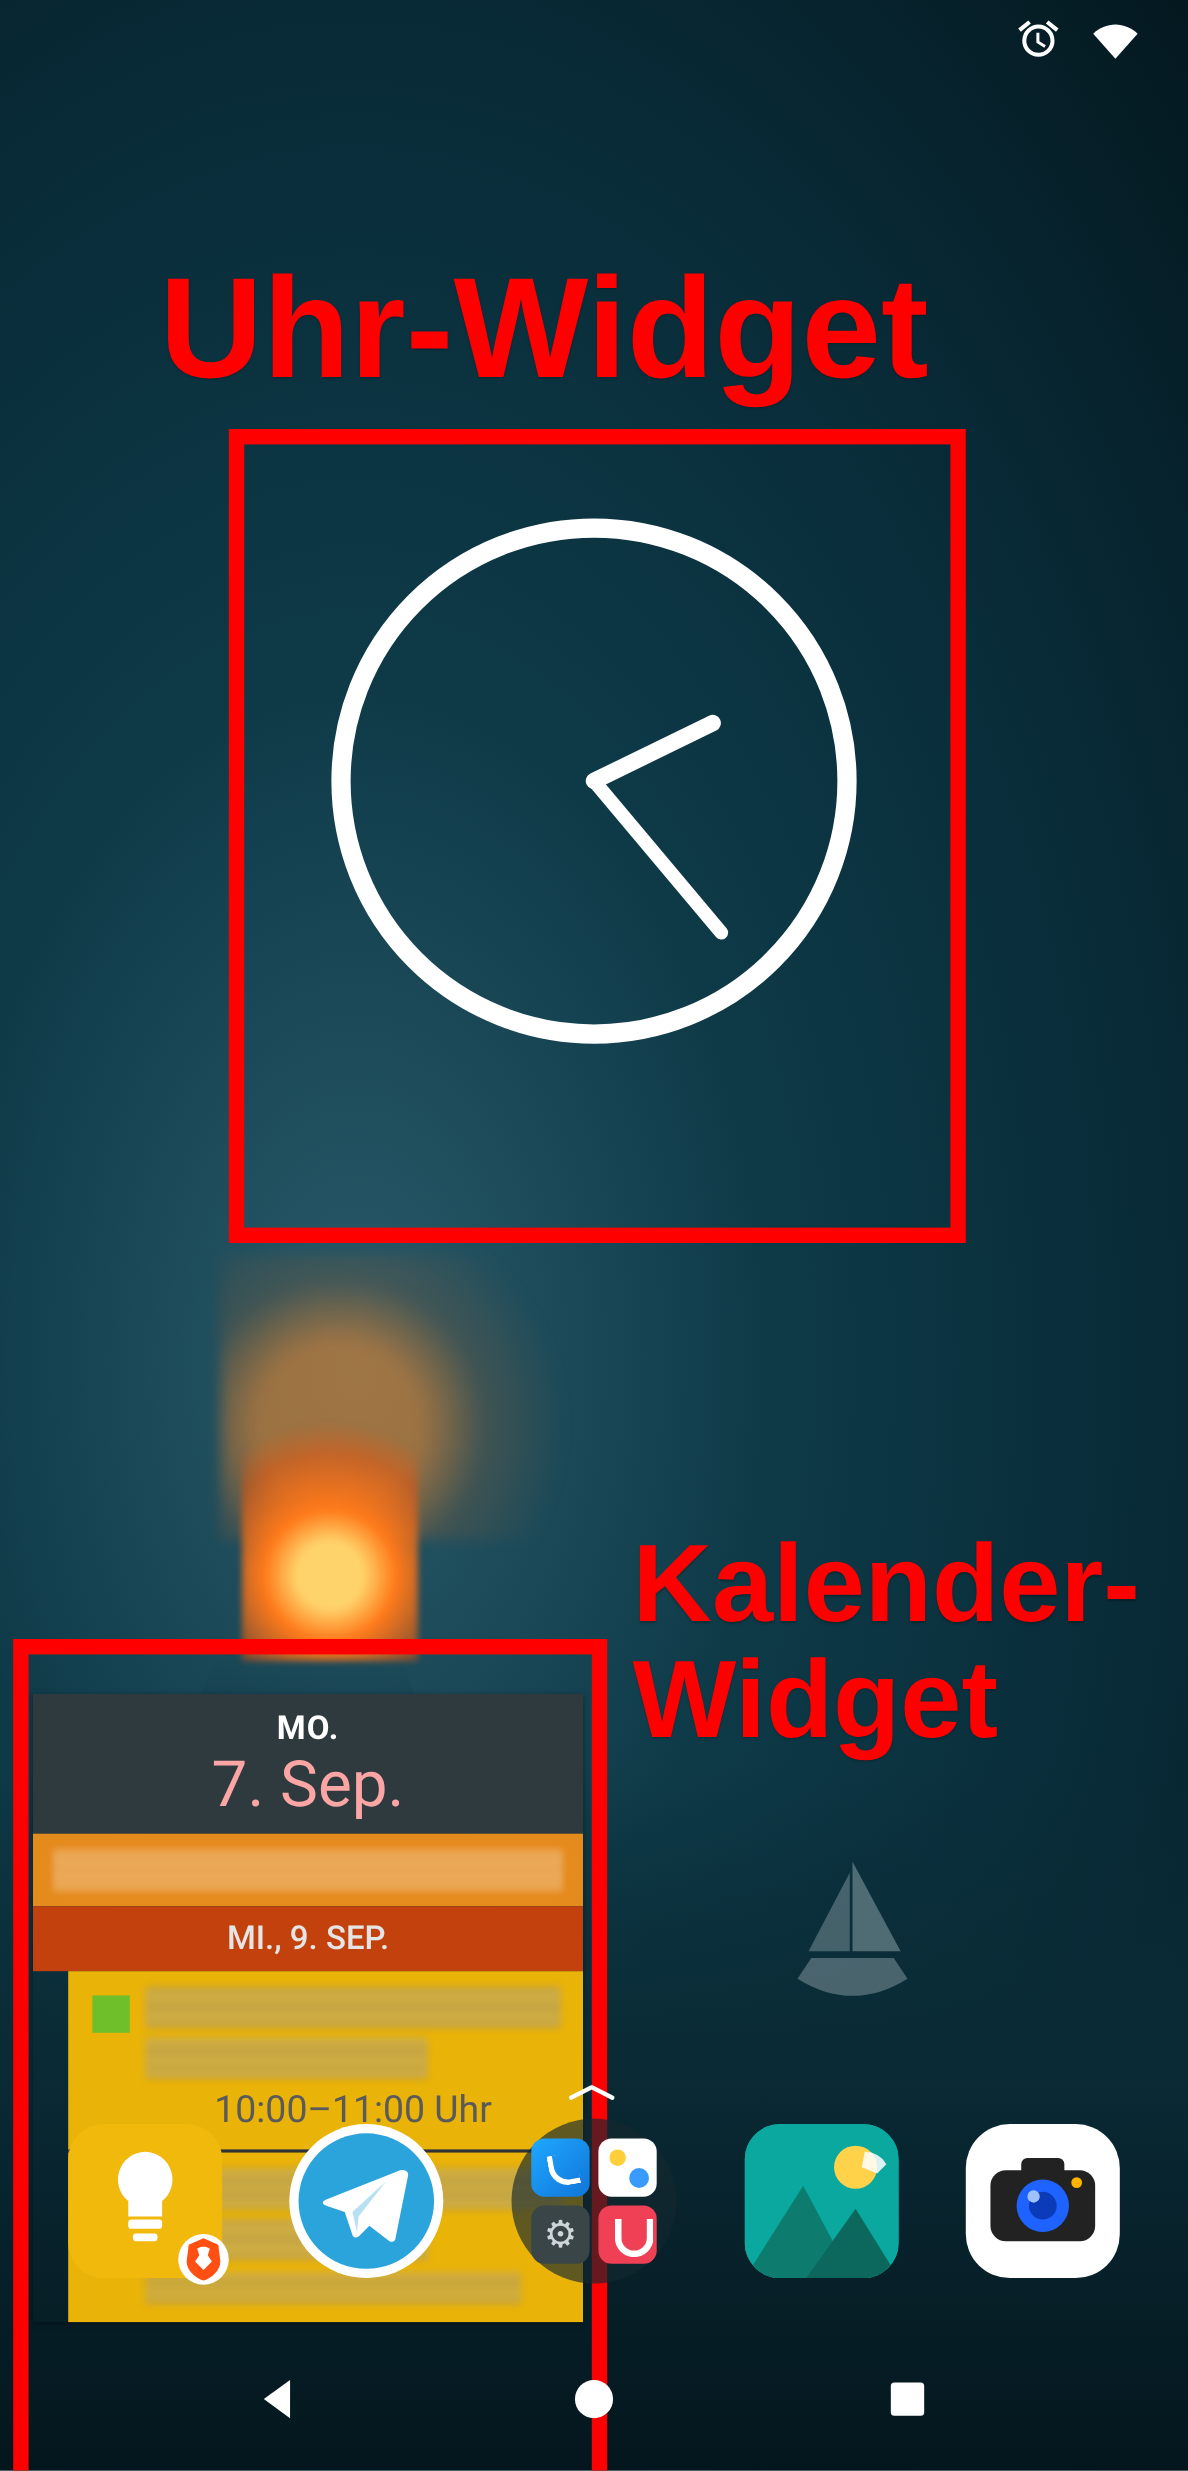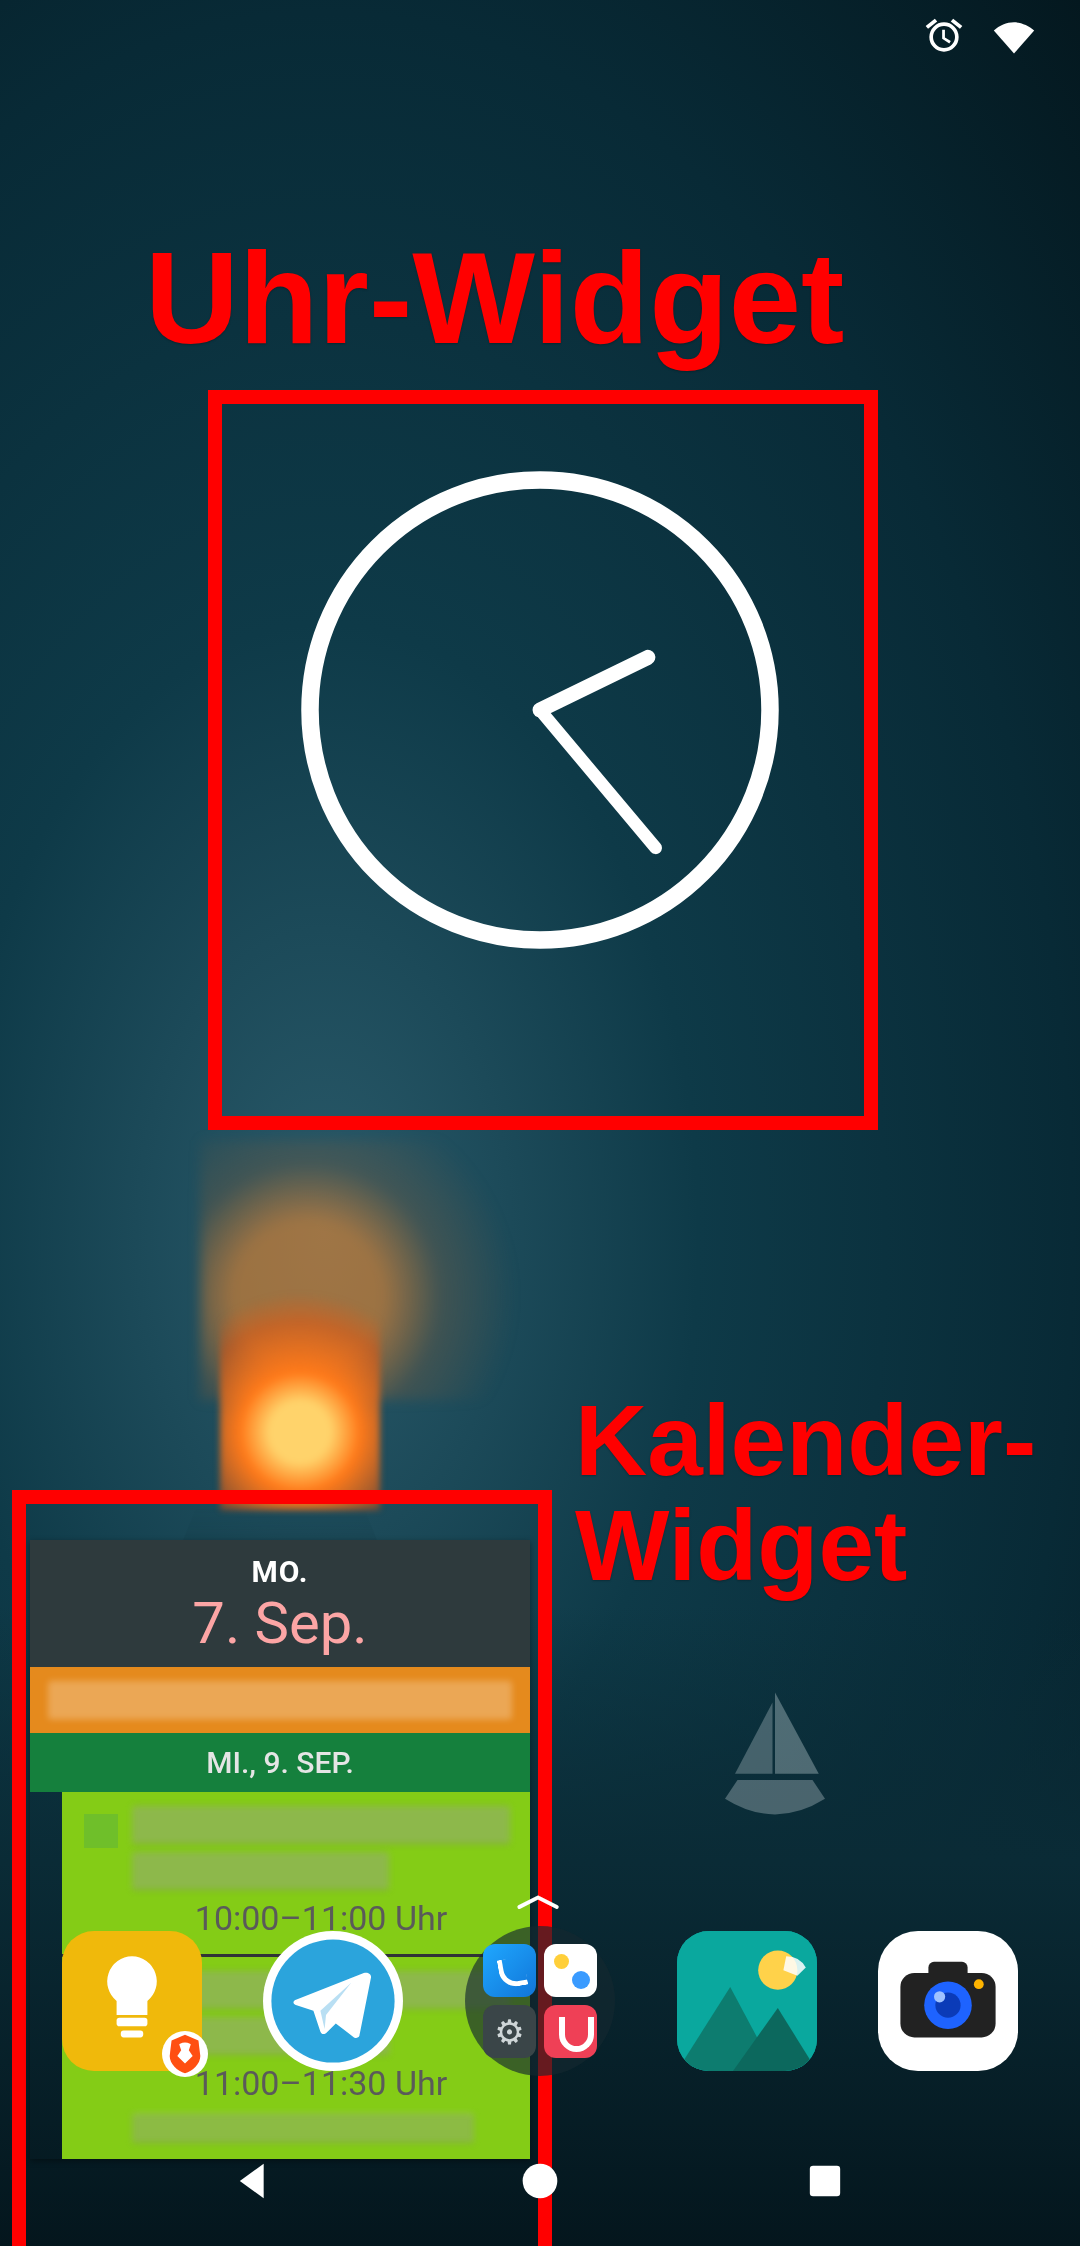--- a/index.html
+++ b/index.html
@@ -81,25 +81,25 @@
   .cal-allday {
     background: #e58a1d; height: 66px;
     display:flex; align-items:center; padding:0 18px;
   }
   .cal-allday-inner{
     width:100%; height:38px; border-radius:3px;
     background: repeating-linear-gradient(0deg, rgba(255,255,255,.32) 0 3px, rgba(255,255,255,.18) 3px 6px);
     filter: blur(3px);
   }
   .cal-section-hdr {
-    background:#15803d; color:#e5e5e5; font-size:30px; font-weight:500;
+    background:#c2410c; color:#e5e5e5; font-size:30px; font-weight:500;
     padding:12px 32px;
   }
   .cal-event {
-    background:#84cc16; color:#222; padding:14px 20px 16px;
+    background:#eab308; color:#222; padding:14px 20px 16px;
     border-bottom:3px solid #303336;
     position:relative;
     margin-left:32px;
   }
   .cal-event:last-child{border-bottom:none;}
   .cal-dot{ position:absolute; left:22px; top:22px; width:34px; height:34px; background:#6fbf2a;}
   .cal-title-row{ margin-left:50px; height:38px;
     background: repeating-linear-gradient(0deg, rgba(120,120,120,.45) 0 3px, rgba(200,200,200,.35) 3px 6px);
     filter: blur(3px); border-radius:3px; margin-bottom:8px;}
   .cal-title-row.second{ width:60%; }
@@ -207,21 +207,20 @@
     <div class="cal-dot"></div>
     <div class="cal-title-row"></div>
     <div class="cal-title-row second"></div>
     <div class="cal-time">10:00–11:00 Uhr</div>
   </div>
 
   <div class="cal-event">
     <div class="cal-dot"></div>
     <div class="cal-title-row"></div>
     <div class="cal-title-row second"></div>
-    <div class="cal-time">11:00–11:30 Uhr</div>
     <div class="cal-extra"></div>
   </div>
 </div>
 
 <div class="drawer-caret">︿</div>
 
 <div class="dock">
   <div class="app-icon" style="background:#f0b90b">
     <svg viewBox="0 0 100 100">
         <path d="M50 18a18 18 0 0 0-11 32v10h22V50a18 18 0 0 0-11-32z" fill="#fff"></path>

